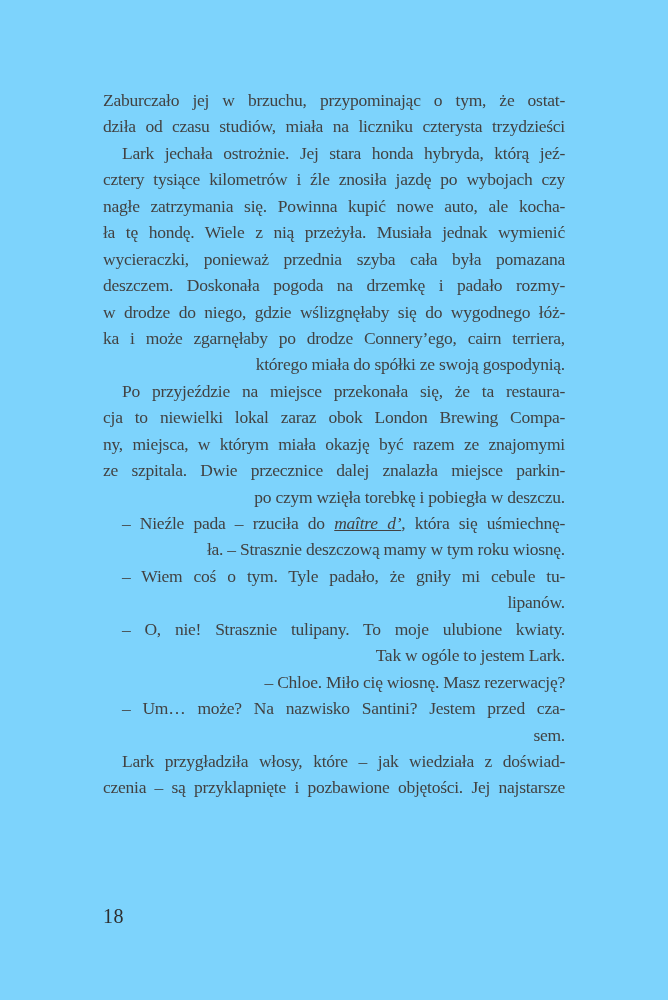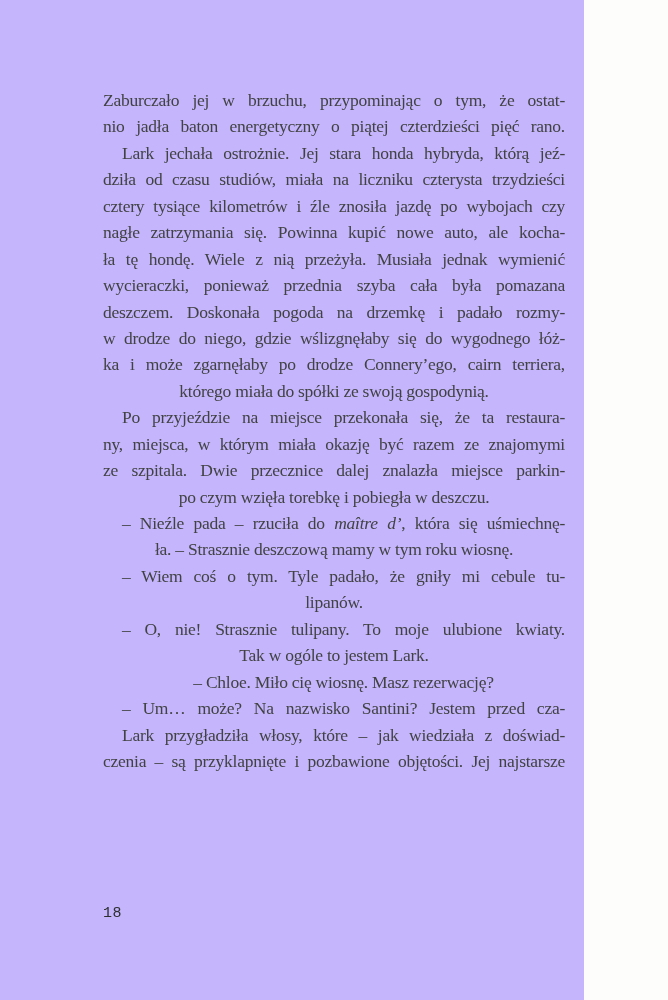--- a/index.html
+++ b/index.html
@@ -2,91 +2,93 @@
 <html><head>
 <meta charset="utf-8">
 <style>
   html, body {
     margin: 0;
     padding: 0;
     background: #fdfdfc;
   }
   .book-page {
     position: relative;
-    width: 584px;
+    width: 668px;
     height: 1000px;
-    background: #c4b5fd;
+    background: #7dd3fc;
     overflow: hidden;
   }
   .text-block {
     position: absolute;
     left: 103px;
     top: 87px;
     width: 462px;
     color: #424242;
     font-family: "Liberation Serif", "DejaVu Serif", serif;
     font-size: 17.5px;
     letter-spacing: -0.25px;
   }
   .line {
     height: 26.45px;
     line-height: 26.45px;
     overflow: hidden;
-    text-align: center;
+    text-align: right;
     white-space: nowrap;
   }
   .line.j {
     white-space: normal;
     text-align: justify;
     text-align-last: justify;
   }
   .line.ind {
     padding-left: 19px;
   }
   .line i {
     font-style: italic;
+    text-decoration: underline;
   }
   .page-number {
     position: absolute;
     left: 103px;
     top: 905px;
     color: #2e2e2e;
-    font-family: Liberation Mono, monospace;
+    font-family: Liberation Serif, serif;
     font-stretch: condensed;
-    font-size: 15px;
+    font-size: 20px;
     letter-spacing: 0.5px;
     text-align: center;
   }
 </style>
 </head>
 <body>
 
 <div class="book-page">
   <div class="text-block" id="text-block">
       <div class="line j"><span>Zaburczało jej w brzuchu, przypominając o tym, że ostat-</span></div>
-      <div class="line j"><span>nio jadła baton energetyczny o piątej czterdzieści pięć rano.</span></div>
+      <div class="line j"><span>dziła od czasu studiów, miała na liczniku czterysta trzydzieści</span></div>
       <div class="line j ind"><span>Lark jechała ostrożnie. Jej stara honda hybryda, którą jeź-</span></div>
-      <div class="line j"><span>dziła od czasu studiów, miała na liczniku czterysta trzydzieści</span></div>
       <div class="line j"><span>cztery tysiące kilometrów i źle znosiła jazdę po wybojach czy</span></div>
       <div class="line j"><span>nagłe zatrzymania się. Powinna kupić nowe auto, ale kocha-</span></div>
       <div class="line j"><span>ła tę hondę. Wiele z nią przeżyła. Musiała jednak wymienić</span></div>
       <div class="line j"><span>wycieraczki, ponieważ przednia szyba cała była pomazana</span></div>
       <div class="line j"><span>deszczem. Doskonała pogoda na drzemkę i padało rozmy-</span></div>
       <div class="line j"><span>w drodze do niego, gdzie wślizgnęłaby się do wygodnego łóż-</span></div>
       <div class="line j"><span>ka i może zgarnęłaby po drodze Connery’ego, cairn terriera,</span></div>
       <div class="line"><span>którego miała do spółki ze swoją gospodynią.</span></div>
       <div class="line j ind"><span>Po przyjeździe na miejsce przekonała się, że ta restaura-</span></div>
+      <div class="line j"><span>cja to niewielki lokal zaraz obok London Brewing Compa-</span></div>
       <div class="line j"><span>ny, miejsca, w którym miała okazję być razem ze znajomymi</span></div>
       <div class="line j"><span>ze szpitala. Dwie przecznice dalej znalazła miejsce parkin-</span></div>
       <div class="line"><span>po czym wzięła torebkę i pobiegła w deszczu.</span></div>
       <div class="line j ind"><span>– Nieźle pada – rzuciła do </span><i>maître d’</i><span>, która się uśmiechnę-</span></div>
       <div class="line"><span>ła. – Strasznie deszczową mamy w tym roku wiosnę.</span></div>
       <div class="line j ind"><span>– Wiem coś o tym. Tyle padało, że gniły mi cebule tu-</span></div>
       <div class="line"><span>lipanów.</span></div>
       <div class="line j ind"><span>– O, nie! Strasznie tulipany. To moje ulubione kwiaty.</span></div>
       <div class="line"><span>Tak w ogóle to jestem Lark.</span></div>
       <div class="line ind"><span>– Chloe. Miło cię wiosnę. Masz rezerwację?</span></div>
       <div class="line j ind"><span>– Um… może? Na nazwisko Santini? Jestem przed cza-</span></div>
+      <div class="line"><span>sem.</span></div>
       <div class="line j ind"><span>Lark przygładziła włosy, które – jak wiedziała z doświad-</span></div>
       <div class="line j"><span>czenia – są przyklapnięte i pozbawione objętości. Jej najstarsze</span></div>
     </div>
   <div class="page-number">18</div>
 </div>
 
 </body></html>

